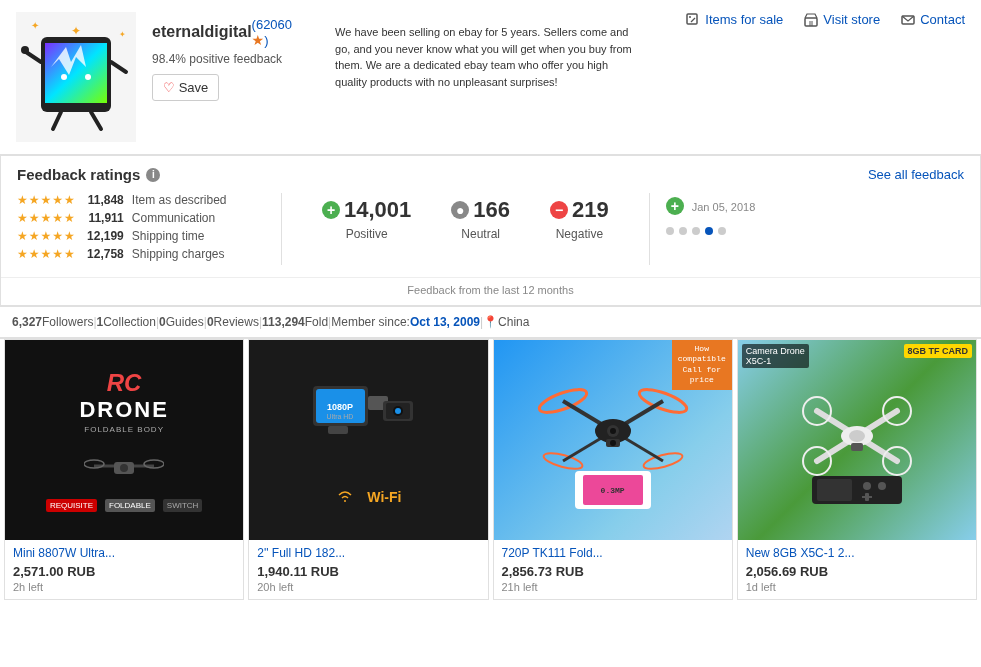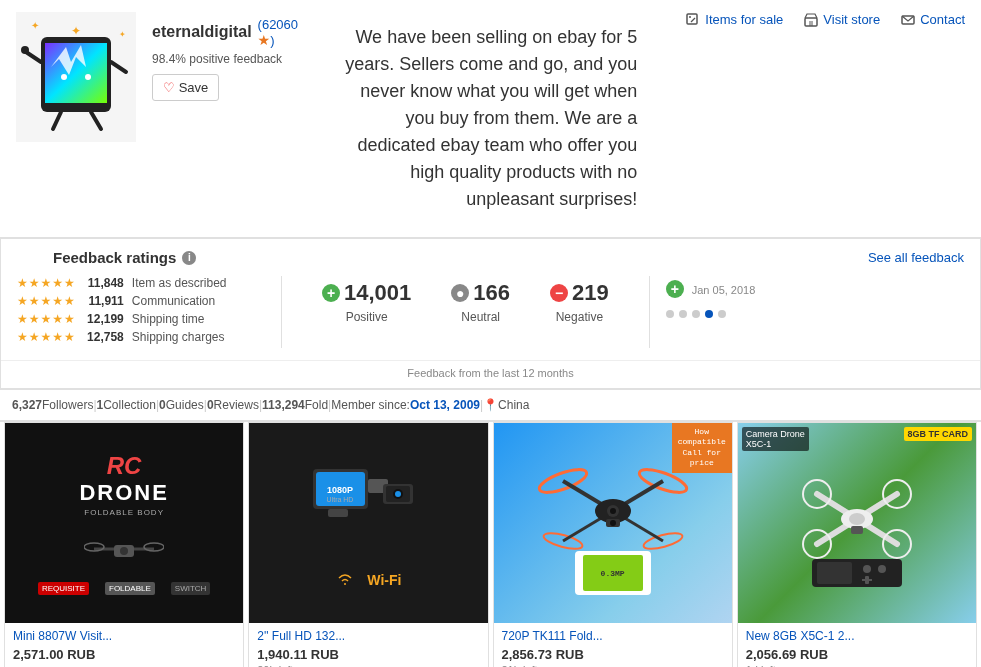--- a/index.html
+++ b/index.html
@@ -13,21 +13,20 @@
       align-items: center;
       justify-content: center;
     }
     .profile-info {
       flex: 1;
       padding-top: 4px;
     }
     .username-row {
       display: flex;
       align-items: center;
-      gap: 6px;
       margin-bottom: 4px;
     }
     .username {
       font-size: 16px;
       font-weight: bold;
       color: #333;
     }
     .user-id {
       color: #0654ba;
       font-size: 13px;
@@ -47,25 +46,24 @@
       padding: 5px 10px;
       border-radius: 3px;
       cursor: pointer;
       font-size: 13px;
       color: #333;
     }
     .save-btn .heart { color: #e44; }
     .profile-desc {
       flex: 2;
       padding: 12px 16px;
-      font-size: 18px;
+      font-size: 11px;
       color: #333;
       line-height: 1.5;
       max-width: 380px;
-      text-align: right;
     }
     .top-action-link {
       display: flex;
       align-items: center;
       gap: 4px;
       color: #0654ba;
       text-decoration: none;
       font-size: 13px;
       cursor: pointer;
     }
@@ -98,21 +96,20 @@
     .feedback-section {
       border: 1px solid #e0e0e0;
       margin: 0 0 0 0;
       background: #fff;
     }
     .feedback-header {
       display: flex;
       align-items: center;
       justify-content: space-between;
       padding: 10px 16px 6px;
-      margin-left: 36px;
     }
     .feedback-title {
       font-size: 15px;
       font-weight: bold;
       display: flex;
       align-items: center;
       gap: 6px;
     }
     .info-icon {
       display: inline-block;
@@ -571,31 +568,32 @@
               
               <svg width="80" height="50" viewBox="0 0 80 50">
                 <rect x="30" y="20" width="20" height="12" rx="3" fill="#555"></rect>
                 <line x1="10" y1="24" x2="30" y2="24" stroke="#444" stroke-width="3"></line>
                 <line x1="50" y1="24" x2="70" y2="24" stroke="#444" stroke-width="3"></line>
                 <ellipse cx="10" cy="22" rx="10" ry="4" fill="none" stroke="#666" stroke-width="1.5"></ellipse>
                 <ellipse cx="70" cy="22" rx="10" ry="4" fill="none" stroke="#666" stroke-width="1.5"></ellipse>
                 <circle cx="40" cy="26" r="4" fill="#333"></circle>
               </svg>
             </div>
-            <div style="display:flex; gap:16px; margin-top:4px;">
+            <div style="display:flex; gap:8px; margin-top:4px;">
               <div style="background:#c00; color:#fff; font-size:8px; padding:2px 4px; border-radius:2px;">REQUISITE</div>
               <div style="background:#555; color:#fff; font-size:8px; padding:2px 4px; border-radius:2px;">FOLDABLE</div>
               <div style="background:#333; color:#aaa; font-size:8px; padding:2px 4px; border-radius:2px;">SWITCH</div>
             </div>
           </div>
         </div>
       </div>
       <div class="item-info">
-        <div class="item-name">Mini 8807W Visit...</div>
+        <div class="item-name">Mini 8807W Ultra...</div>
         <div class="item-price">2,571.00 RUB</div>
+        <div class="item-time">2h left</div>
       </div>
     </div>
 
     <div class="item-card">
       <div class="item-img-wrapper">
         <div class="item-img" style="background: #1a1a1a;">
           <div style="display:flex; flex-direction:column; align-items:center; justify-content:center; height:100%; gap:8px; padding:8px;">
 
             <svg width="120" height="80" viewBox="0 0 120 80">
 
@@ -618,21 +616,21 @@
                 <path d="M10 12 L10 12" stroke="#f5a623" stroke-width="2" stroke-linecap="round"></path>
                 <path d="M7 9 Q10 6 13 9" fill="none" stroke="#f5a623" stroke-width="1.5"></path>
                 <path d="M4 6 Q10 0 16 6" fill="none" stroke="#f5a623" stroke-width="1.5"></path>
               </svg>
               <span style="color:#f5a623; font-size:14px; font-weight:bold;">Wi-Fi</span>
             </div>
           </div>
         </div>
       </div>
       <div class="item-info">
-        <div class="item-name">2'' Full HD 132...</div>
+        <div class="item-name">2'' Full HD 182...</div>
         <div class="item-price">1,940.11 RUB</div>
         <div class="item-time">20h left</div>
       </div>
     </div>
 
     <div class="item-card">
       <div class="item-img-wrapper" style="position:relative;">
         <div class="item-img" style="background: linear-gradient(135deg, #2196f3 0%, #87ceeb 70%, #b0d4f1 100%); position:relative;font-family:Liberation Mono, monospace;">
           <div style="position:absolute; top:0; right:0; background:#e87722; color:white; font-size:8px; padding:4px 6px; text-align:center; line-height:1.3;">
             How<br>compatible<br>Call for<br>price
@@ -653,21 +651,21 @@
 
               <ellipse cx="80" cy="60" rx="18" ry="12" fill="#222"></ellipse>
               <circle cx="80" cy="60" r="6" fill="#333"></circle>
               <circle cx="80" cy="60" r="3" fill="#111"></circle>
 
               <rect x="73" y="68" width="14" height="8" rx="2" fill="#333"></rect>
               <circle cx="80" cy="72" r="3" fill="#111"></circle>
             </svg>
 
             <div style="background:white; border-radius:4px; padding:4px 8px; margin-top:-20px;">
-              <div style="width:60px; height:36px; background:#84cc16; border-radius:2px; display:flex; align-items:center; justify-content:center;">
+              <div style="width:60px; height:30px; background:#ec4899; border-radius:2px; display:flex; align-items:center; justify-content:center;">
                 <span style="font-size:8px; color:#333; font-weight:bold;">0.3MP</span>
               </div>
             </div>
           </div>
         </div>
       </div>
       <div class="item-info">
         <div class="item-name">720P TK111 Fold...</div>
         <div class="item-price">2,856.73 RUB</div>
         <div class="item-time">21h left</div>

